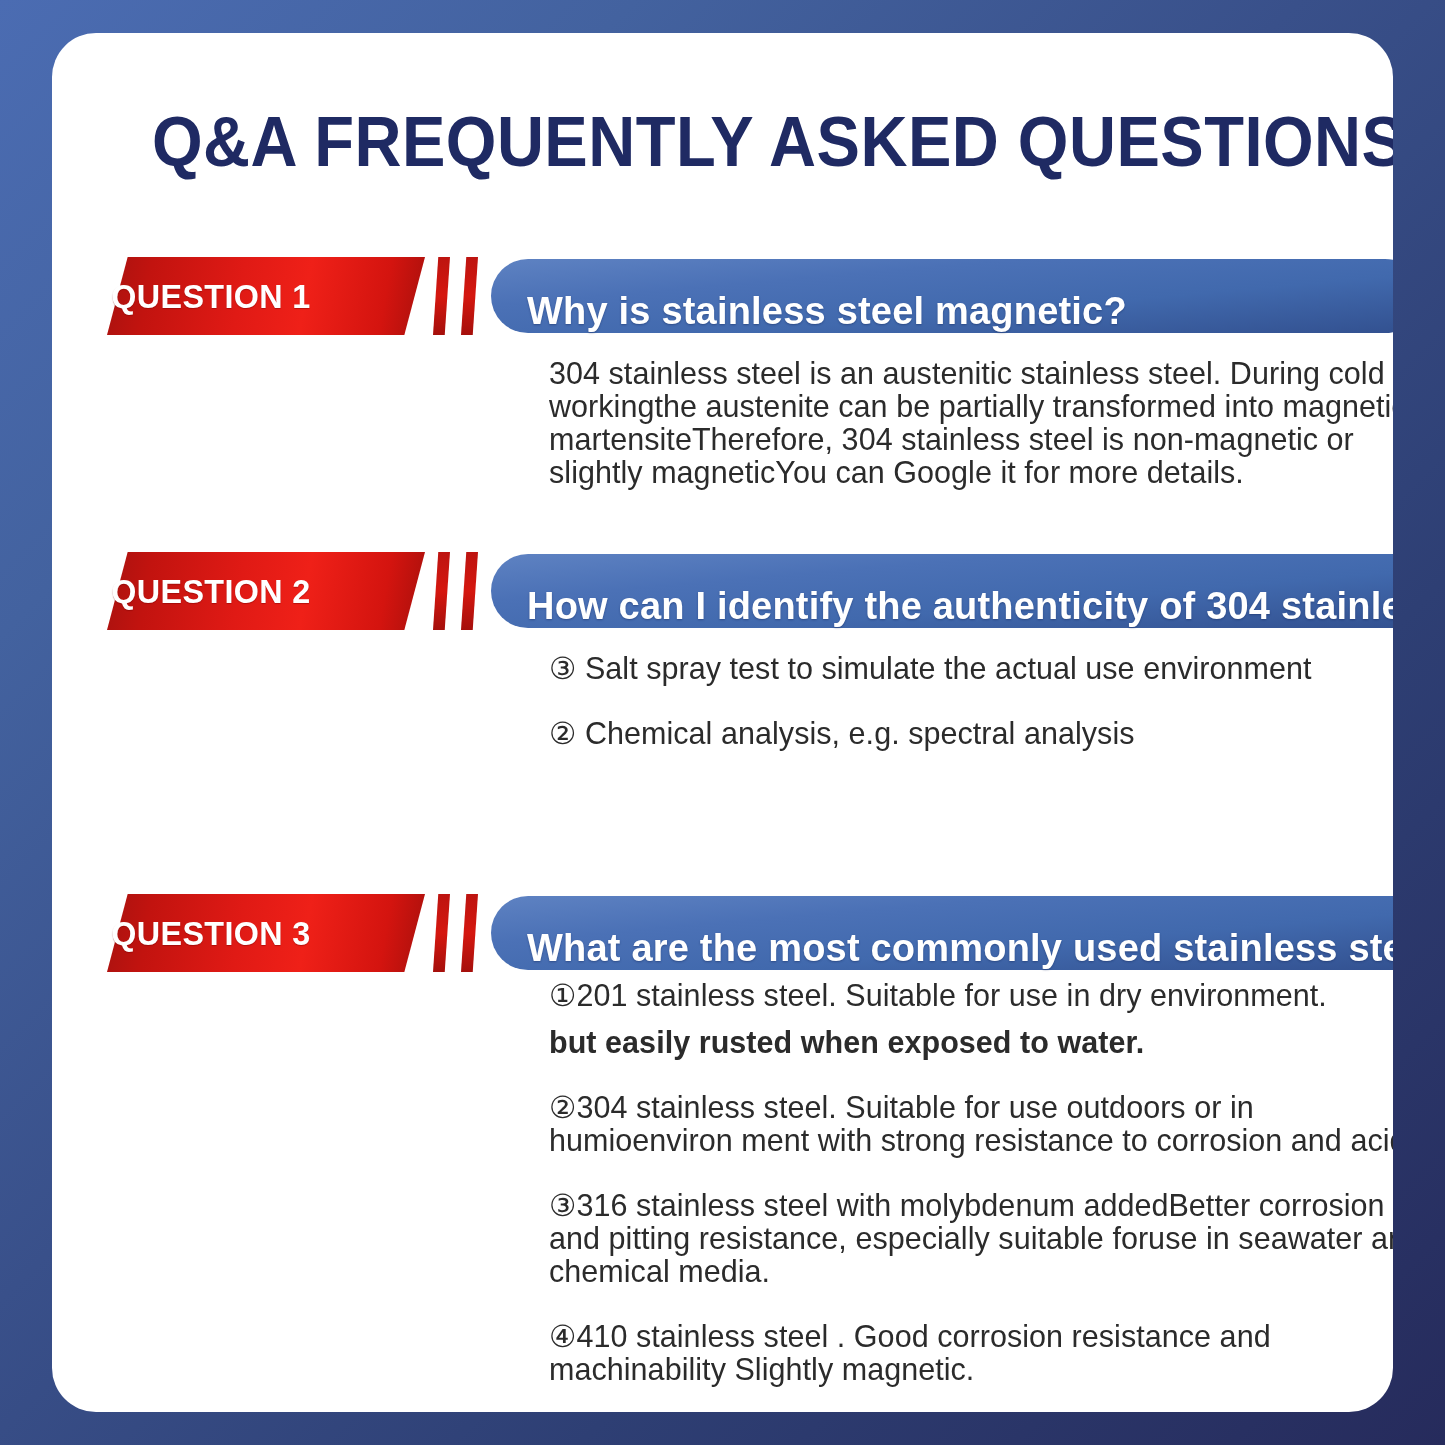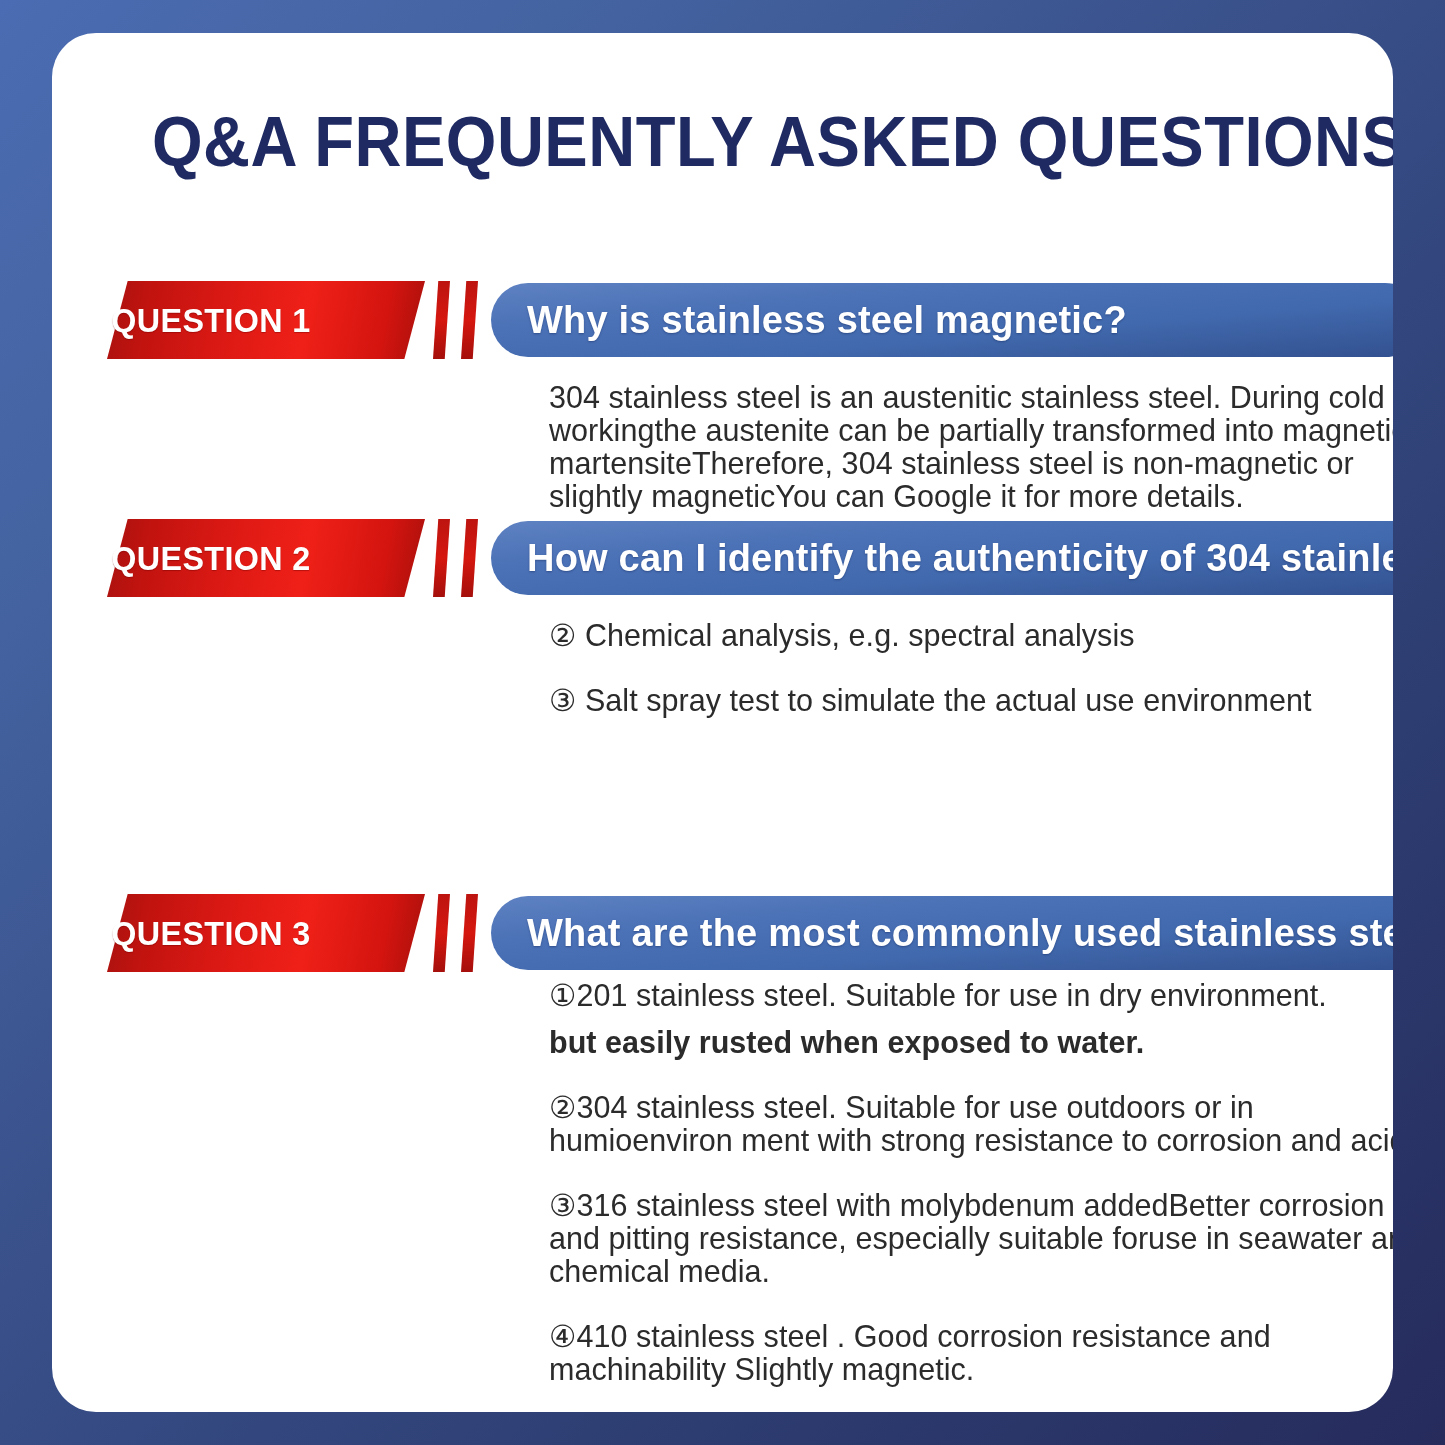--- a/index.html
+++ b/index.html
@@ -107,21 +107,21 @@
   .slash.s2 { left: 409px; }
 
   .bluepill {
     position: absolute;
     top: 2px;
     left: 439px;
     height: 74px;
     border-radius: 37px;
     background: linear-gradient(175deg, #5e82c2 0%, #4b71b6 30%, #4169ad 62%, #32508f 100%);
     display: flex;
-    align-items: center;
+    align-items: flex-end;
     box-sizing: border-box;
     padding-left: 36px;
     padding-right: 30px;
   }
   .bluepill-label {
     color: #ffffff;
     font-family: "Liberation Sans Narrow", "Liberation Sans", sans-serif;
     font-size: 38px;
     font-weight: bold;
     letter-spacing: 0.2px;
@@ -151,48 +151,48 @@
   }
 </style>
 </head>
 <body>
 
 <div id="page">
   <div id="card">
 
     <div id="title">Q&amp;A FREQUENTLY ASKED QUESTIONS</div>
 
-    <div class="qblock" style="top:248px;">
+    <div class="qblock" style="top:224px;">
       <div class="headrow">
         <div class="redtag"></div>
         <div class="redtag-label">QUESTION 1</div>
         <div class="slash s1"></div>
         <div class="slash s2"></div>
         <div class="bluepill" style="width:931px;">
           <span class="bluepill-label">Why is stainless steel magnetic?</span>
         </div>
       </div>
       <div class="answer" style="top:100px;">
         <p>304 stainless steel is an austenitic stainless steel. During cold workingthe austenite can be partially transformed into magnetic martensiteTherefore, 304 stainless steel is non-magnetic or slightly magneticYou can Google it for more details.</p>
       </div>
     </div>
 
-    <div class="qblock" style="top:486px;">
+    <div class="qblock" style="top:519px;">
       <div class="headrow">
         <div class="redtag"></div>
         <div class="redtag-label">QUESTION 2</div>
         <div class="slash s1"></div>
         <div class="slash s2"></div>
         <div class="bluepill" style="width:946px;">
           <span class="bluepill-label">How can I identify the authenticity of 304 stainless steel?</span>
         </div>
       </div>
       <div class="answer" style="top:100px;">
+        <p>③ Salt spray test to simulate the actual use environment</p>
         <p>② Chemical analysis, e.g. spectral analysis</p>
-        <p>③ Salt spray test to simulate the actual use environment</p>
       </div>
     </div>
 
     <div class="qblock" style="top:861px;">
       <div class="headrow">
         <div class="redtag"></div>
         <div class="redtag-label">QUESTION 3</div>
         <div class="slash s1"></div>
         <div class="slash s2"></div>
         <div class="bluepill" style="width:946px;">

